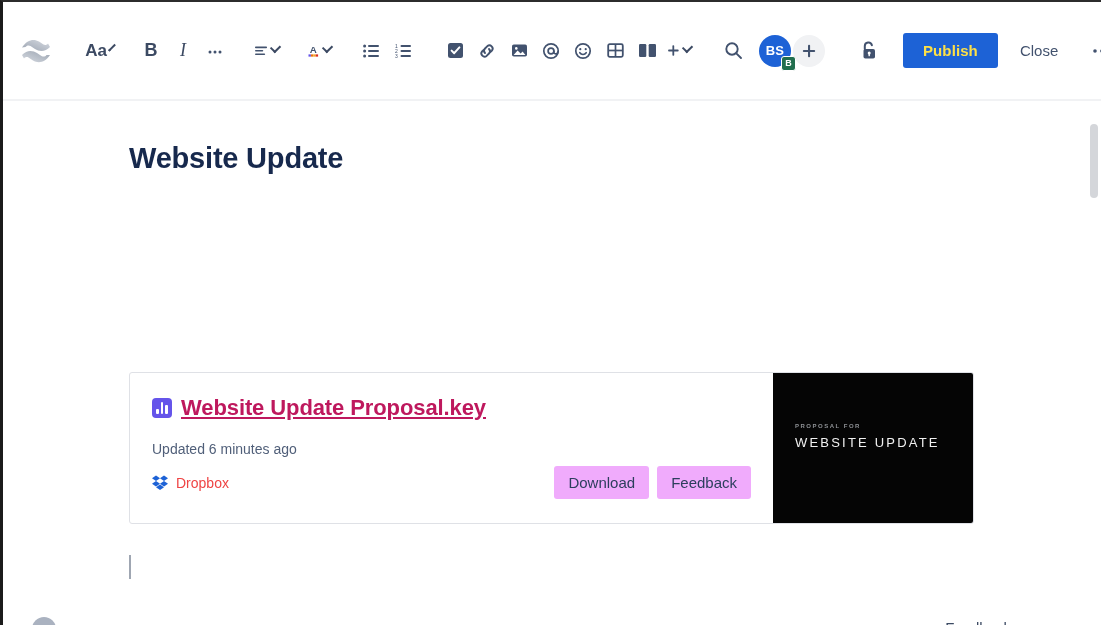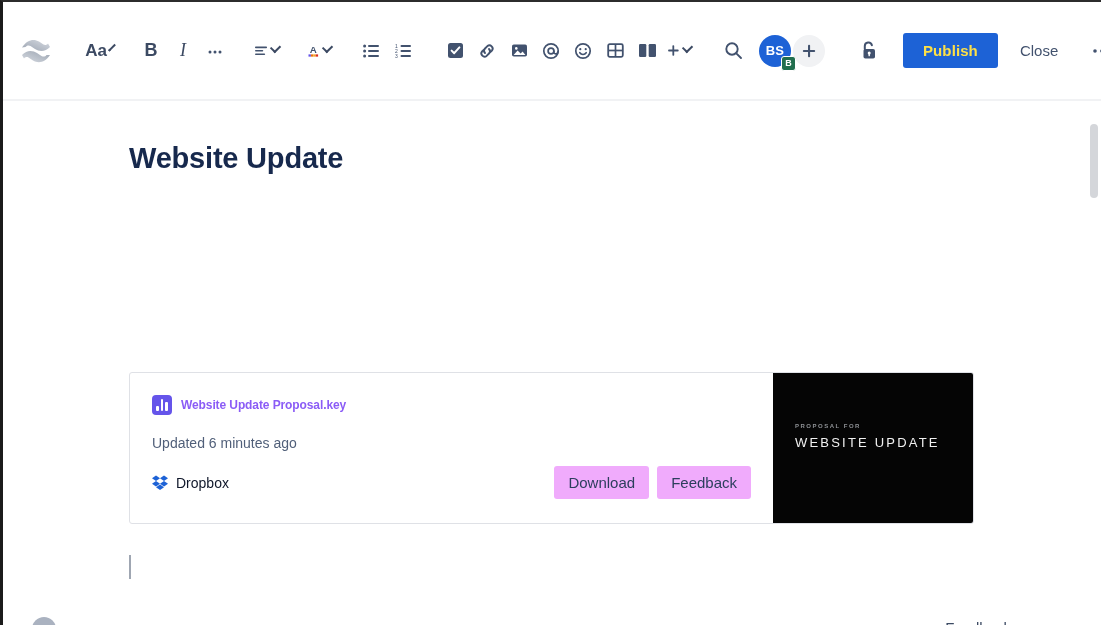--- a/index.html
+++ b/index.html
@@ -146,35 +146,36 @@
     background: #6554ea;
     display: flex; align-items: flex-end; justify-content: center;
     gap: 2px; padding-bottom: 4px;
     margin-right: 9px; flex: none;
   }
   .bar { width: 2.6px; background: #ffffff; border-radius: 1px; }
   .bar.b1 { height: 5px; }
   .bar.b2 { height: 9px; }
   .bar.b3 { height: 12px; }
   .file-name {
-    font-size: 12px; font-weight: 700;
-    color: #8b5cf6; cursor: pointer;
+    font-size: 22px; font-weight: 700;
+    color: #be185d; cursor: pointer;
     letter-spacing: -0.1px;
+    text-decoration: underline;
   }
   .file-sub {
     font-size: 14px; color: #505f79;
     margin-top: 20px;
   }
   .card-footer {
     position: absolute;
     left: 22px; right: 222px; bottom: 24px;
     display: flex; align-items: center; justify-content: space-between;
   }
   .provider { display: flex; align-items: center; gap: 8px; }
-  .provider-name { font-size: 14px; color: #0f172a; }
+  .provider-name { font-size: 14px; color: #ef4444; }
   .card-actions { display: flex; gap: 8px; }
   .action-btn {
     background: #f0abfc; border: none; border-radius: 3px;
     color: #2c3e5d; font-size: 15px; font-family: inherit;
     padding: 8px 14px; cursor: pointer;
   }
 
   .thumb {
     position: absolute;
     right: 0; top: 0; bottom: 0;

